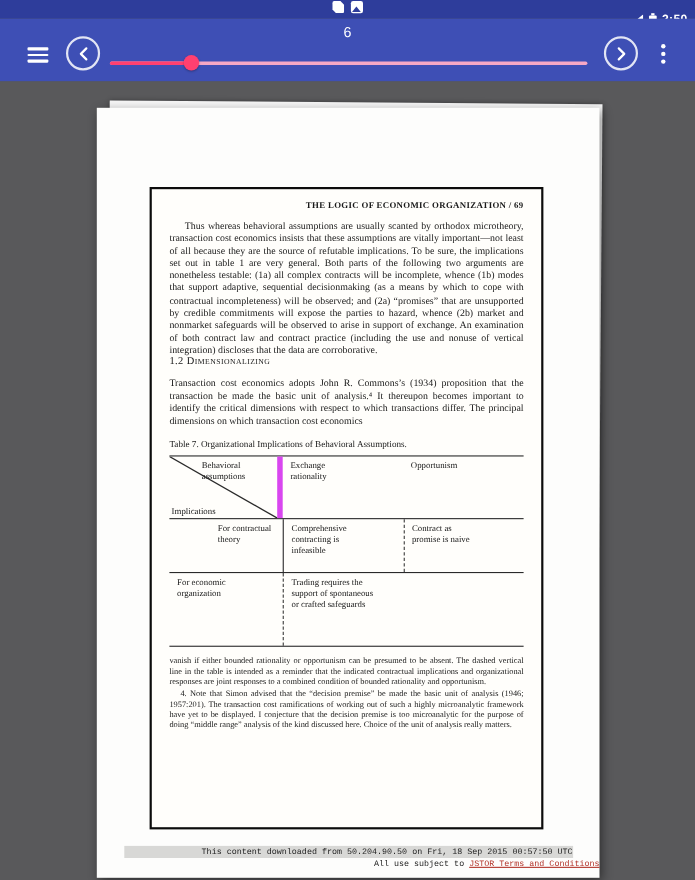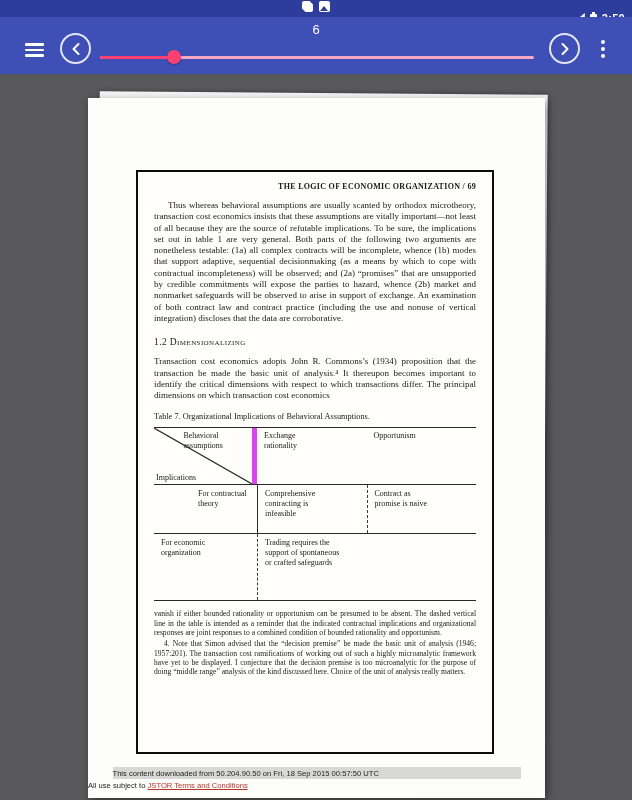--- a/index.html
+++ b/index.html
@@ -37,21 +37,21 @@
   
   .viewer{position:absolute;top:74px;left:0;right:0;bottom:0;background:#59595b;overflow:hidden;}
   .page-behind{position:absolute;left:97px;top:19px;width:448px;height:700px;background:#f6f6f6;transform:rotate(.45deg);box-shadow:0 0 5px rgba(0,0,0,.35);}
   .page{position:absolute;left:88px;top:24px;width:457px;height:700px;background:#fdfdfc;box-shadow:2px 3px 9px rgba(0,0,0,.45);}
 
   
   .scan{position:absolute;left:48px;top:72px;width:358px;height:584px;box-sizing:border-box;border:2px solid #0c0c0c;background:#fffefb;padding:10px 16px 6px;font-family:"Liberation Serif","DejaVu Serif",serif;color:#191919;}
   .running-head{text-align:right;font-size:8px;letter-spacing:.3px;font-weight:600;}
   .p1,.p2{margin:8px 0 0;font-size:9px;line-height:11.3px;text-align:justify;}
   .p1{text-indent:14px;margin-top:9px;}
-  .sec-head{margin-top:13px;font-size:9.5px;font-variant:small-caps;letter-spacing:.4px;}
+  .sec-head{font-size:9.5px;font-variant:small-caps;letter-spacing:.4px;}
   .p2{margin-top:9px;}
   .caption{margin-top:11px;font-size:8.3px;}
   .tbl{margin-top:6px;border-top:1px solid #2a2a2a;}
   .thead,.trow{display:grid;grid-template-columns:32% 34% 34%;}
   .thead{border-bottom:1px solid #2a2a2a;}
   .corner{position:relative;height:56px;border-right:5px solid #d946ef;}
   .diag{position:absolute;left:0;top:0;width:100%;height:100%;}
   .ctop{position:absolute;left:30%;top:3px;width:52px;font-size:8px;line-height:9.6px;}
   .cbot{position:absolute;left:2px;bottom:2px;font-size:8px;}
   .hcell{padding:3px 7px;font-size:8px;line-height:9.6px;}
@@ -65,21 +65,21 @@
   .w46{display:block;width:46px;}
   .w60{display:block;width:60px;}
   .w66{display:block;width:66px;margin-left:37px;}
   .w76{display:block;width:76px;}
   .w88{display:block;width:88px;}
   .w82{display:block;width:82px;}
   .fn{margin:8px 0 0;font-size:7.6px;line-height:9.3px;text-align:justify;}
   .fn4{margin-top:2px;text-indent:10px;}
 
   
-  .jstor{position:absolute;left:0;right:0;bottom:8px;text-align:left;font-family:Liberation Sans, sans-serif;color:#1e1e1e;}
+  .jstor{position:absolute;left:0;right:0;bottom:8px;text-align:right;font-family:Liberation Mono, monospace;color:#1e1e1e;}
   .jstor-strip{margin:0 auto;width:408px;background:#d8d8d6;font-size:7.6px;padding:2px 0 1px;}
   .jstor-line2{margin-top:2px;font-size:7.6px;}
   .jstor-link{color:#b3342a;text-decoration:underline;cursor:pointer;}
 </style>
 </head>
 <body>
 
 <div class="screen">
 
   <div class="status-bar">

